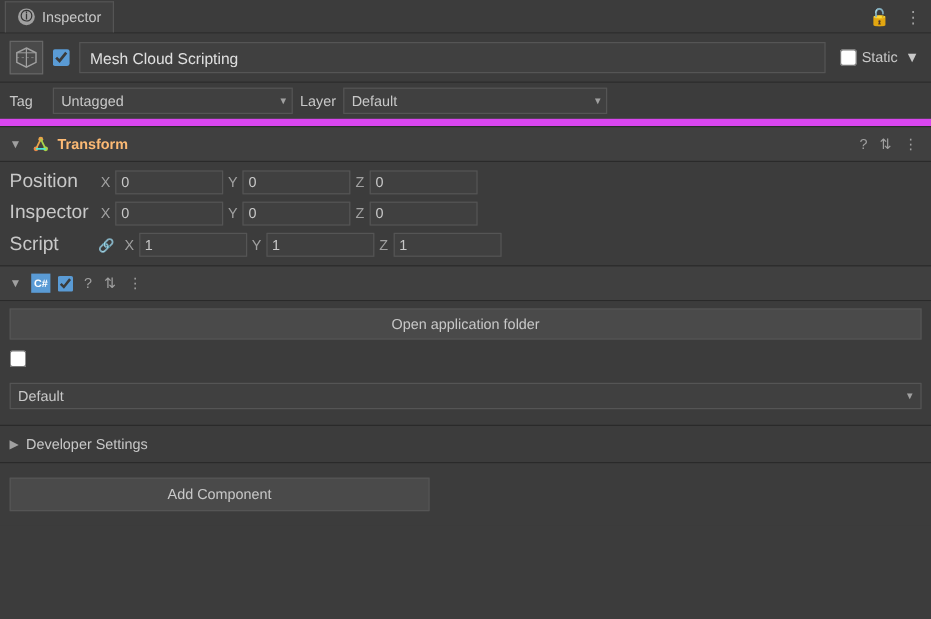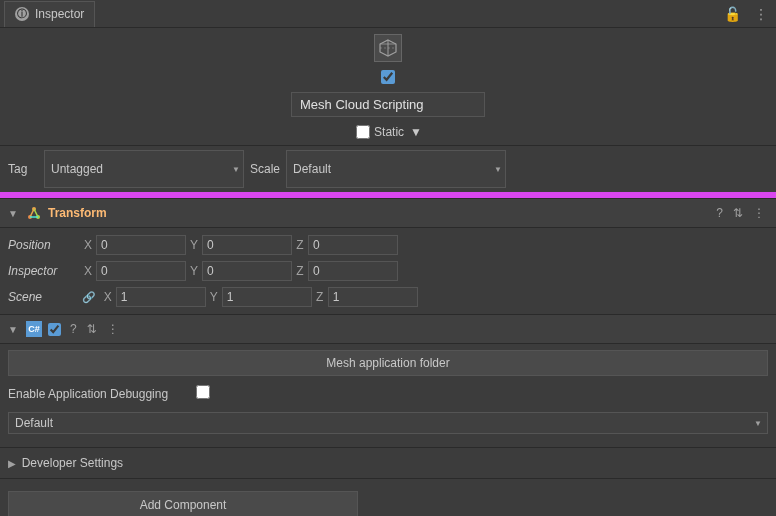--- a/index.html
+++ b/index.html
@@ -71,21 +71,20 @@
     }
 
     
     .object-header {
       display: flex;
       align-items: center;
       padding: 6px 8px;
       background: #3c3c3c;
       gap: 8px;
       border-bottom: 1px solid #2a2a2a;
-      flex-direction: column;
     }
     .obj-icon {
       width: 28px;
       height: 28px;
       border: 1px solid #666;
       background: #4a4a4a;
       display: flex;
       align-items: center;
       justify-content: center;
       font-size: 16px;
@@ -143,21 +142,21 @@
       color: #c8c8c8;
       font-size: 12px;
       min-width: 30px;
     }
     .tag-select, .layer-select {
       background: #404040;
       border: 1px solid #555;
       color: #c8c8c8;
       font-size: 12px;
       padding: 2px 6px;
-      height: 38px;
+      height: 22px;
       appearance: none;
       -webkit-appearance: none;
       cursor: pointer;
       padding-right: 20px;
       position: relative;
     }
     .select-wrapper {
       position: relative;
       display: inline-block;
     }
@@ -241,22 +240,21 @@
     }
     .transform-row {
       display: flex;
       align-items: center;
       padding: 3px 8px;
       gap: 4px;
     }
     .field-label {
       width: 70px;
       color: #c8c8c8;
-      font-size: 12px;
-      font-style: italic;
+      font-size: 16px;
     }
     .xyz-group {
       display: flex;
       align-items: center;
       gap: 2px;
       flex: 1;
     }
     .axis-label {
       color: #a0a0a0;
       font-size: 12px;
@@ -418,21 +416,21 @@
     </div>
   </div>
 
   <div class="tag-layer-row">
     <span class="tag-label">Tag</span>
     <div class="select-wrapper">
       <select class="tag-select">
         <option>Untagged</option>
       </select>
     </div>
-    <span class="layer-label">Scale</span>
+    <span class="layer-label">Layer</span>
     <div class="select-wrapper">
       <select class="layer-select">
         <option>Default</option>
       </select>
     </div>
   </div>
 
   <div class="section-header">
     <span class="section-arrow">▼</span>
     <div class="section-icon">
@@ -473,21 +471,21 @@
         <span class="axis-label">X</span>
         <input type="text" class="num-input" value="0" style="">
         <span class="axis-label">Y</span>
         <input type="text" class="num-input" value="0" style="">
         <span class="axis-label">Z</span>
         <input type="text" class="num-input" value="0" style="">
       </div>
     </div>
 
     <div class="transform-row">
-      <span class="field-label">Scene</span>
+      <span class="field-label">Script</span>
       <div class="xyz-group">
         <span class="scale-lock" style="color: rgb(136, 136, 136); font-size: 11px;">🔗</span>
         <span class="axis-label">X</span>
         <input type="text" class="num-input" value="1" style="">
         <span class="axis-label">Y</span>
         <input type="text" class="num-input" value="1" style="">
         <span class="axis-label">Z</span>
         <input type="text" class="num-input" value="1" style="">
       </div>
     </div>
@@ -498,24 +496,23 @@
     <div class="script-icon">C#</div>
     <input type="checkbox" class="section-checkbox" checked="" style="">
     <div class="section-actions">
       <button class="section-btn">?</button>
       <button class="section-btn">⇅</button>
       <button class="section-btn">⋮</button>
     </div>
   </div>
 
   <div class="script-section-body">
-    <button class="full-button">Mesh application folder</button>
+    <button class="full-button">Open application folder</button>
 
     <div class="field-row">
-      <span class="field-row-label">Enable Application Debugging</span>
       <div class="field-row-input">
         <input type="checkbox" class="checkbox-field" style="">
       </div>
     </div>
 
     <div class="field-row">
       <div class="dropdown-wrapper">
         <select class="dropdown-select">
           <option>Default</option>
         </select>

